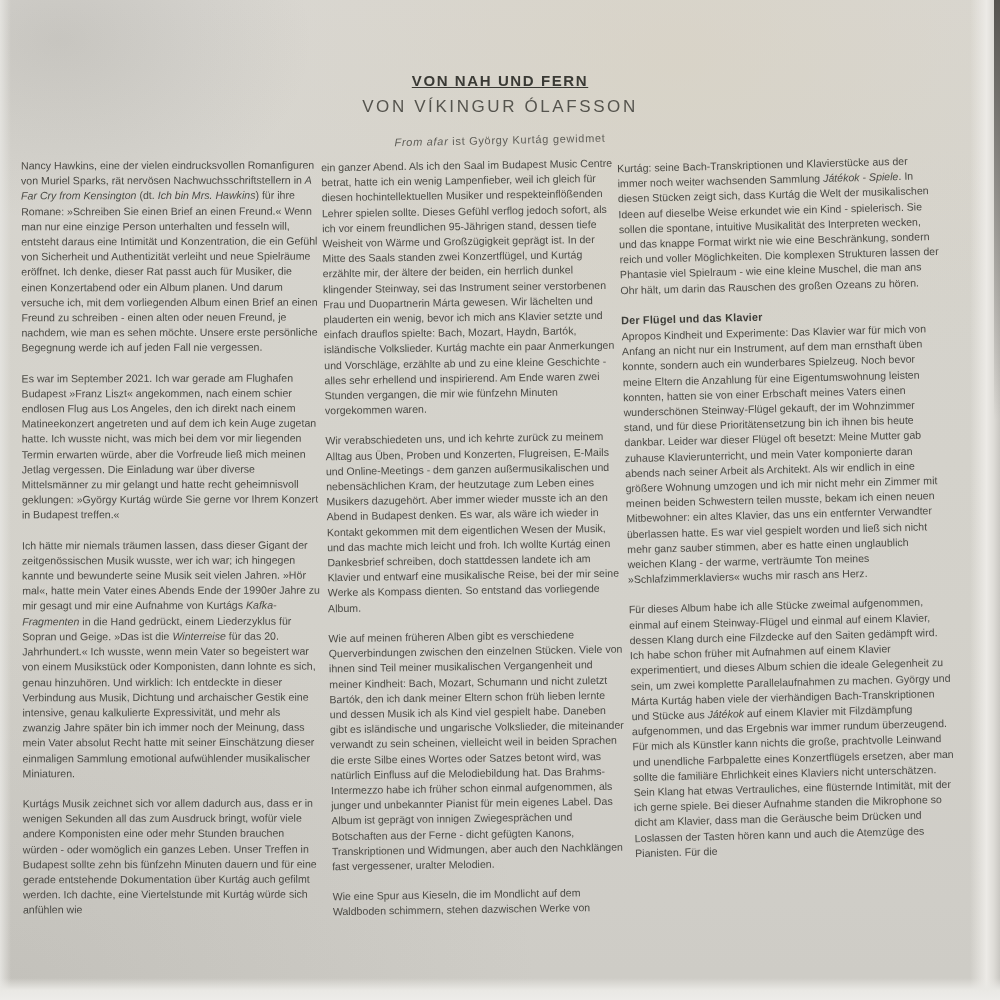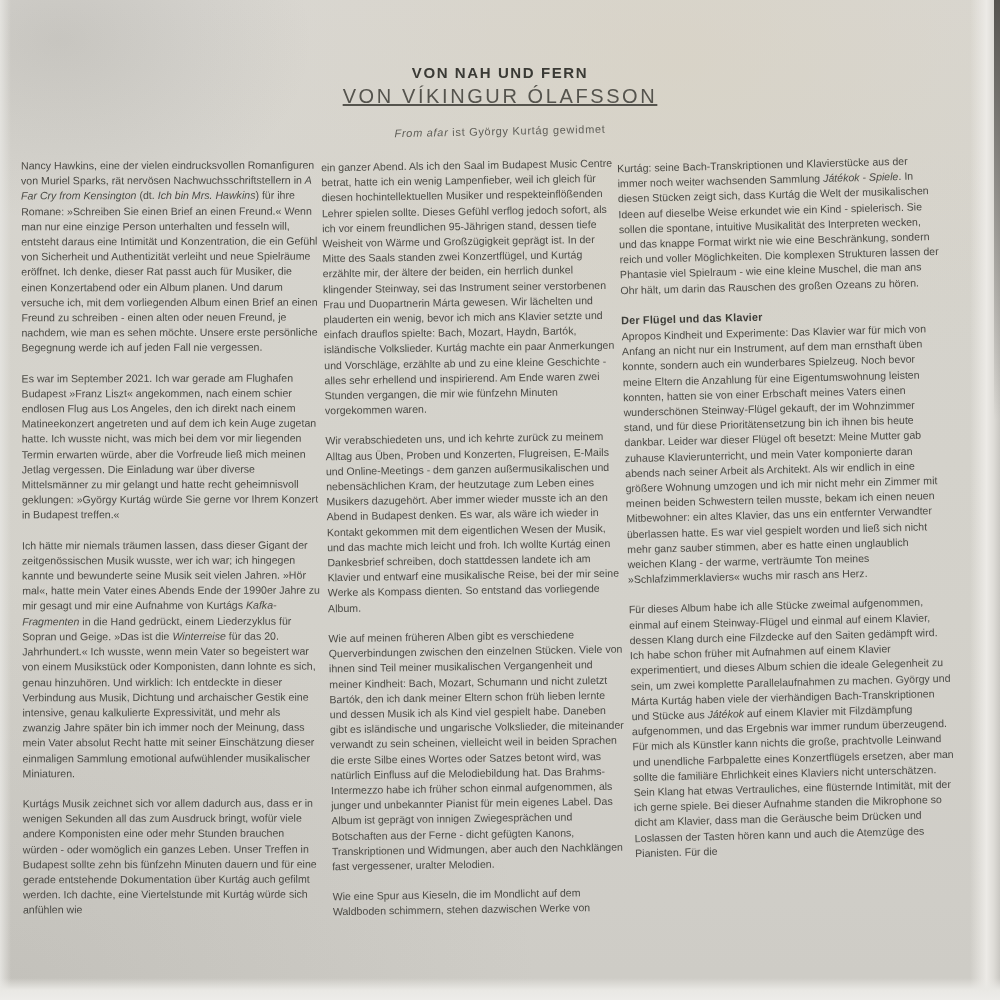--- a/index.html
+++ b/index.html
@@ -38,25 +38,25 @@
   }
   
   .edge-bottom {
     position: absolute; left: 0; right: 0; bottom: 0; height: 22px;
     background: linear-gradient(180deg, rgba(233,232,228,0) 0%, #e9e8e4 55%, #edece9 100%);
   }
 
   .header { position: absolute; top: 64px; left: 0; width: 1000px; text-align: center; }
   .title {
     font-size: 15px; font-weight: bold; letter-spacing: 1.6px;
-    color: #3a3a35; margin: 0;
+    color: #3a3a35; margin: 8px; text-decoration: underline;
   }
   .subtitle {
-    font-size: 20px; font-weight: normal; letter-spacing: 2.6px;
-    color: #55544e; margin: 4px 0 0 0; text-decoration: underline;
+    font-size: 17px; font-weight: normal; letter-spacing: 2.6px;
+    color: #55544e; margin: 4px 0 0 0;
   }
   .dedication {
     font-size: 11px; letter-spacing: 0.7px; color: #5f5e58;
     margin-top: 17px; transform: rotate(-1.2deg);
   }
   .dedication .it { font-style: italic; }
 
   .columns {
     position: absolute; left: 22px; top: 158px; width: 966px;
     display: flex; 

